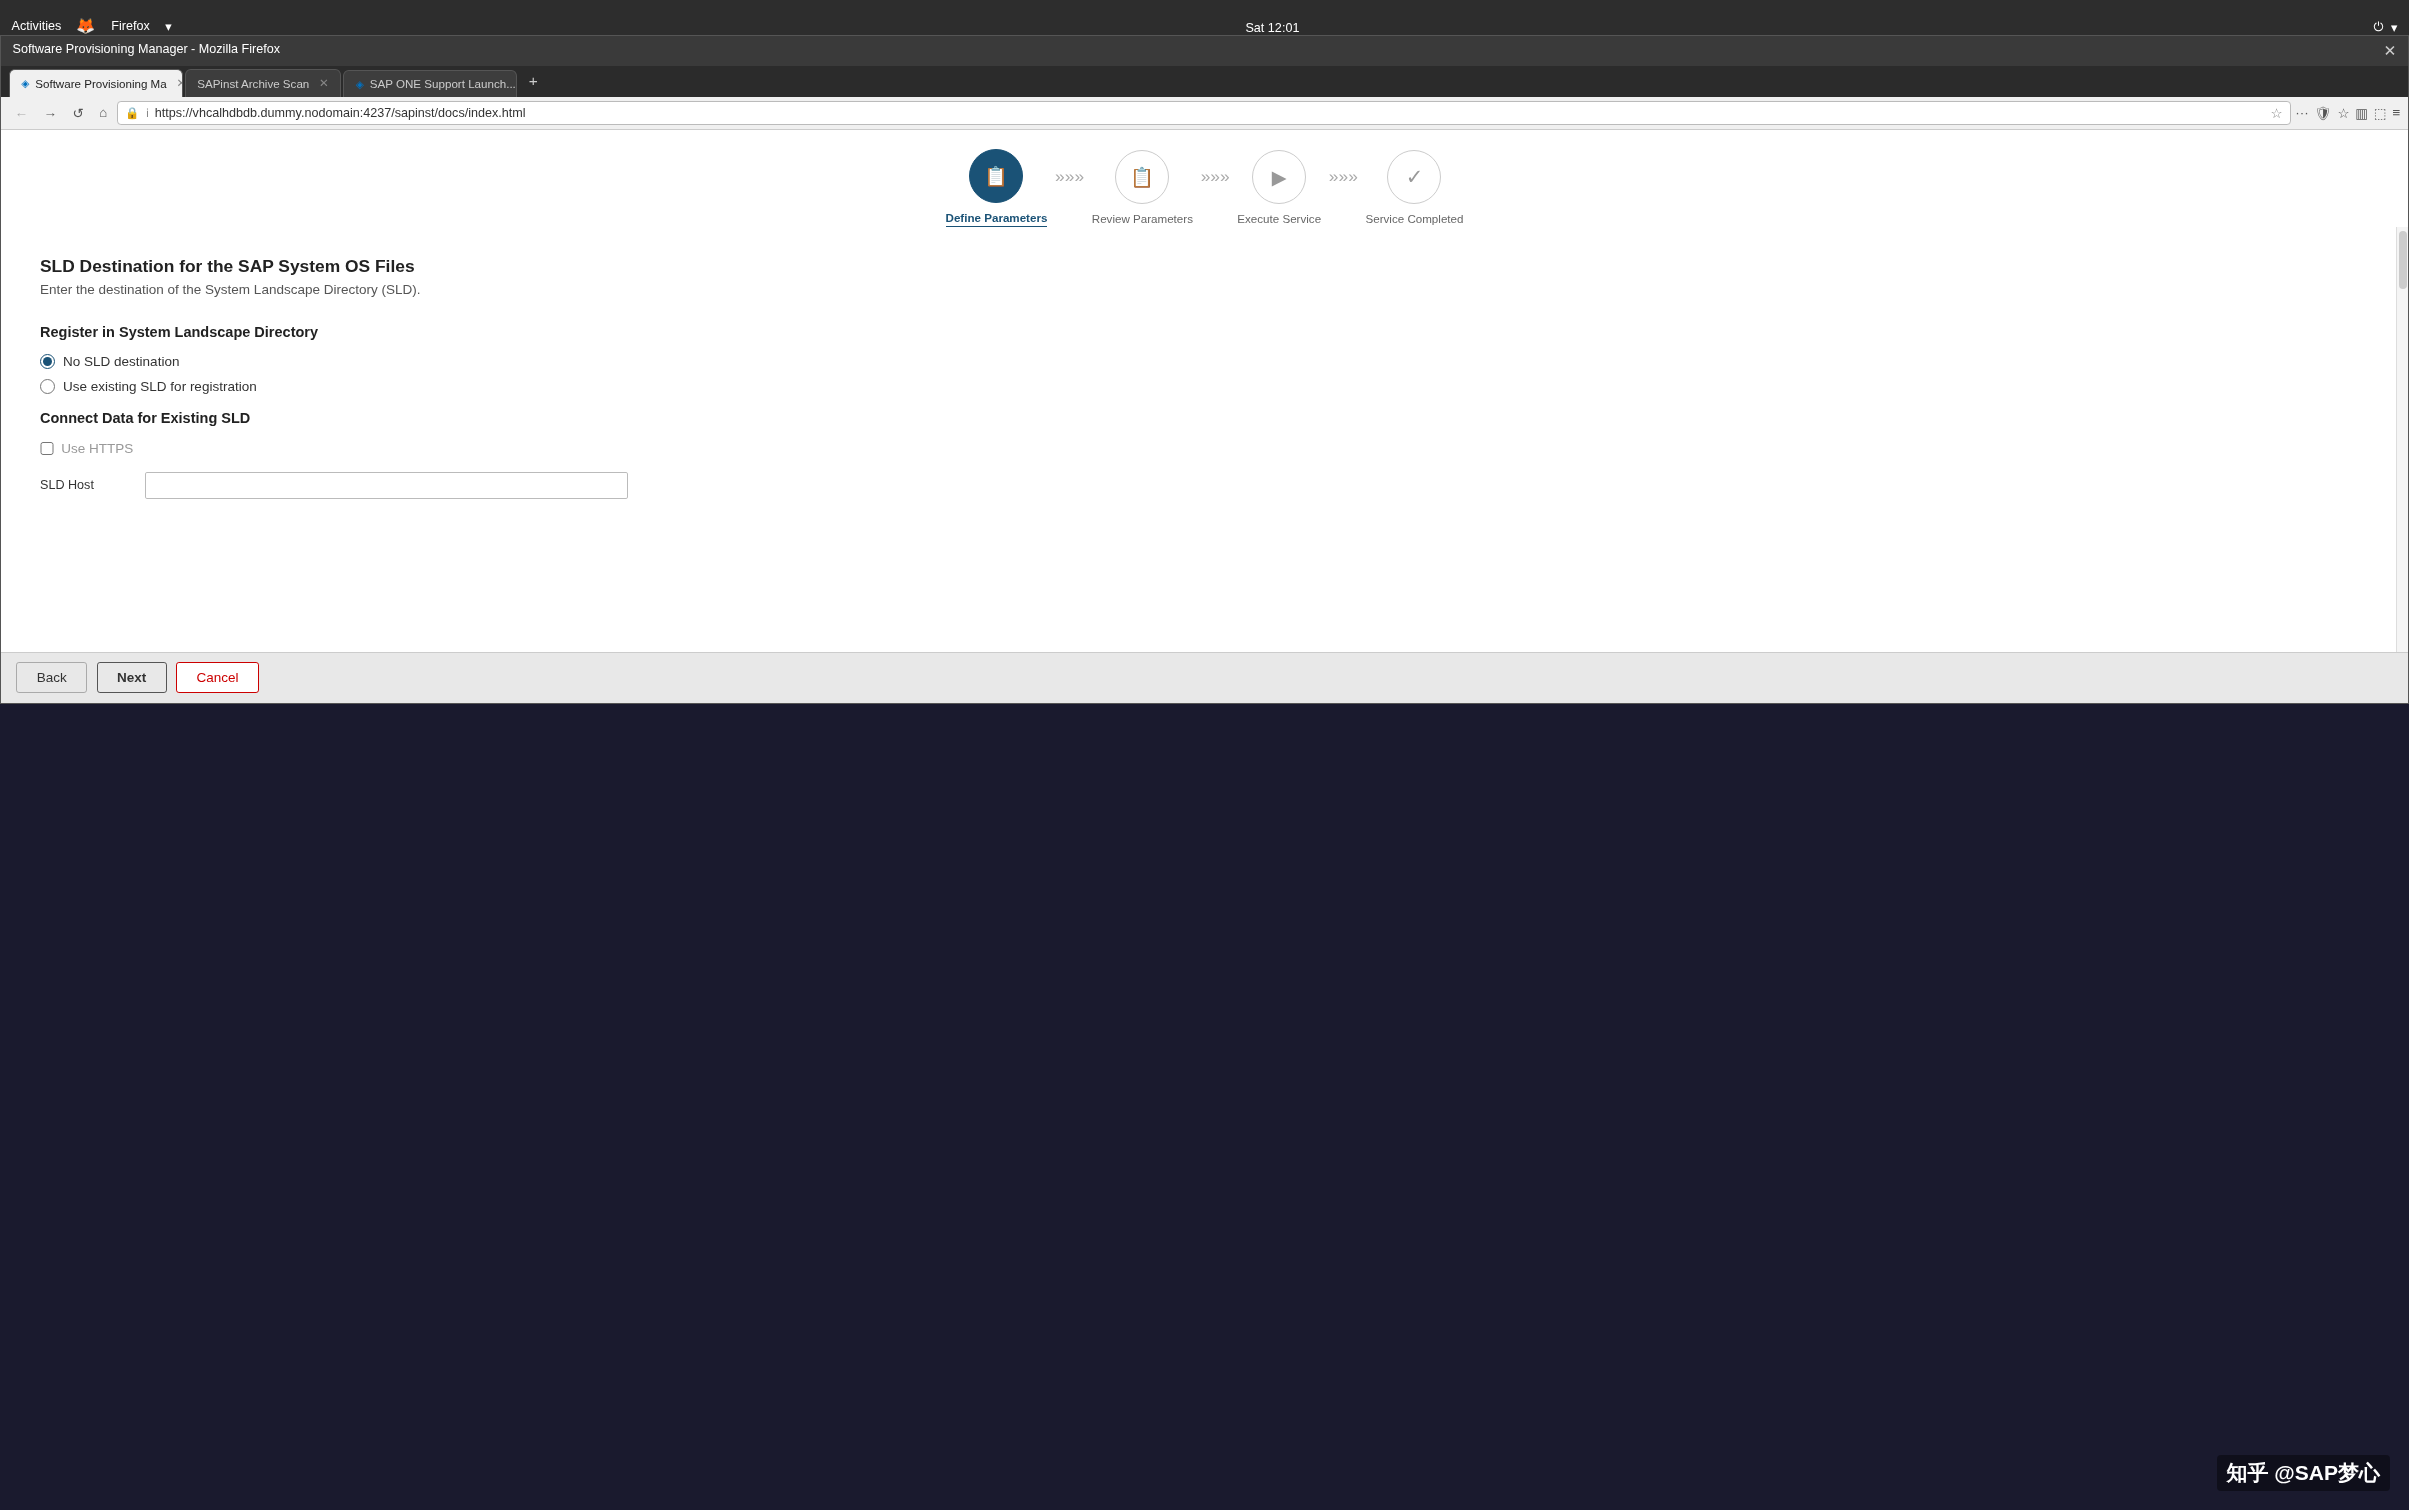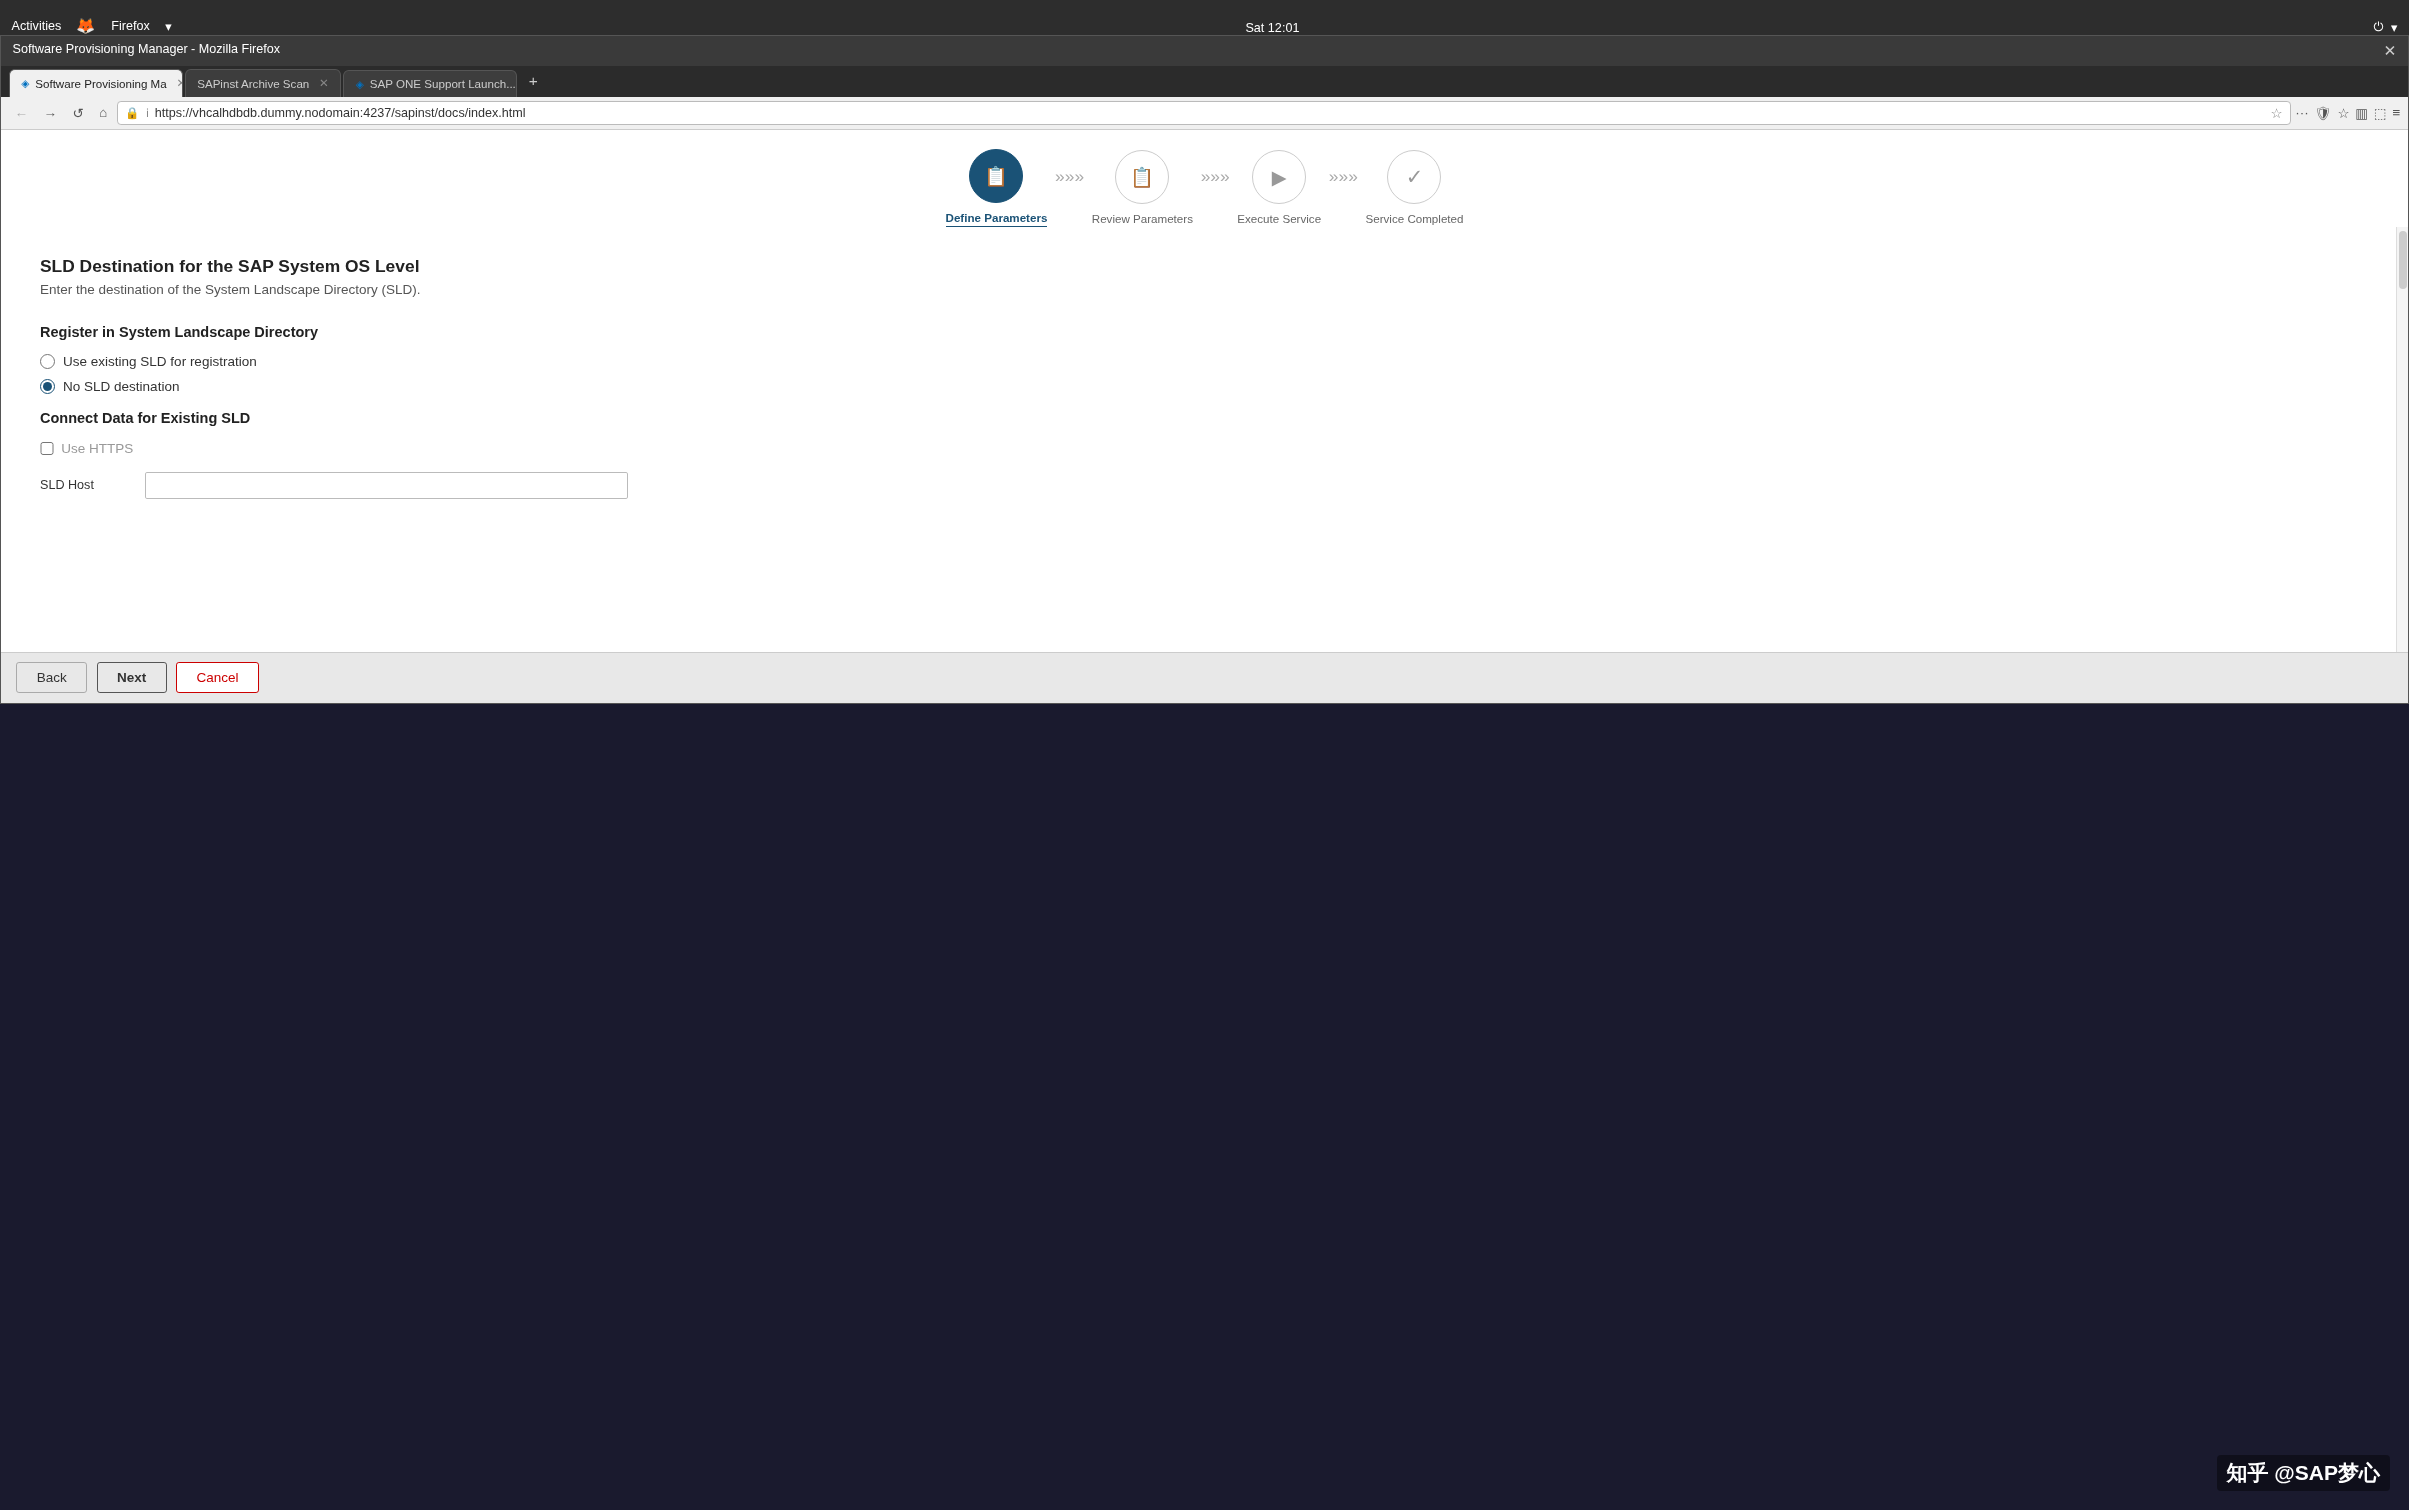--- a/index.html
+++ b/index.html
@@ -414,35 +414,35 @@
     <div class="step">
       <div class="step-circle">
         <span style="font-size:21px;">✓</span>
       </div>
       <span class="step-label">Service Completed</span>
     </div>
   </div>
 
   <div class="content-wrapper">
     <div class="main-content" style="flex:1;">
-      <div class="page-title">SLD Destination for the SAP System OS Level</div>
+      <div class="page-title">SLD Destination for the SAP System OS Files</div>
       <div class="page-subtitle">Enter the destination of the System Landscape Directory (SLD).</div>
 
       <div class="section-title">Register in System Landscape Directory</div>
 
       <div class="field-group">
         <div class="radio-group">
+          <label class="radio-item">
+            <input type="radio" class="radio-input" name="sld_dest" checked="" style="">
+            <span>No SLD destination</span>
+          </label>
           <label class="radio-item">
             <input type="radio" class="radio-input" name="sld_dest" style="">
             <span>Use existing SLD for registration</span>
           </label>
-          <label class="radio-item">
-            <input type="radio" class="radio-input" name="sld_dest" checked="" style="">
-            <span>No SLD destination</span>
-          </label>
         </div>
       </div>
 
       <div class="section-title2">Connect Data for Existing SLD</div>
 
       <label class="checkbox-item">
         <input type="checkbox" class="checkbox-input" style="">
         <span>Use HTTPS</span>
       </label>
 

